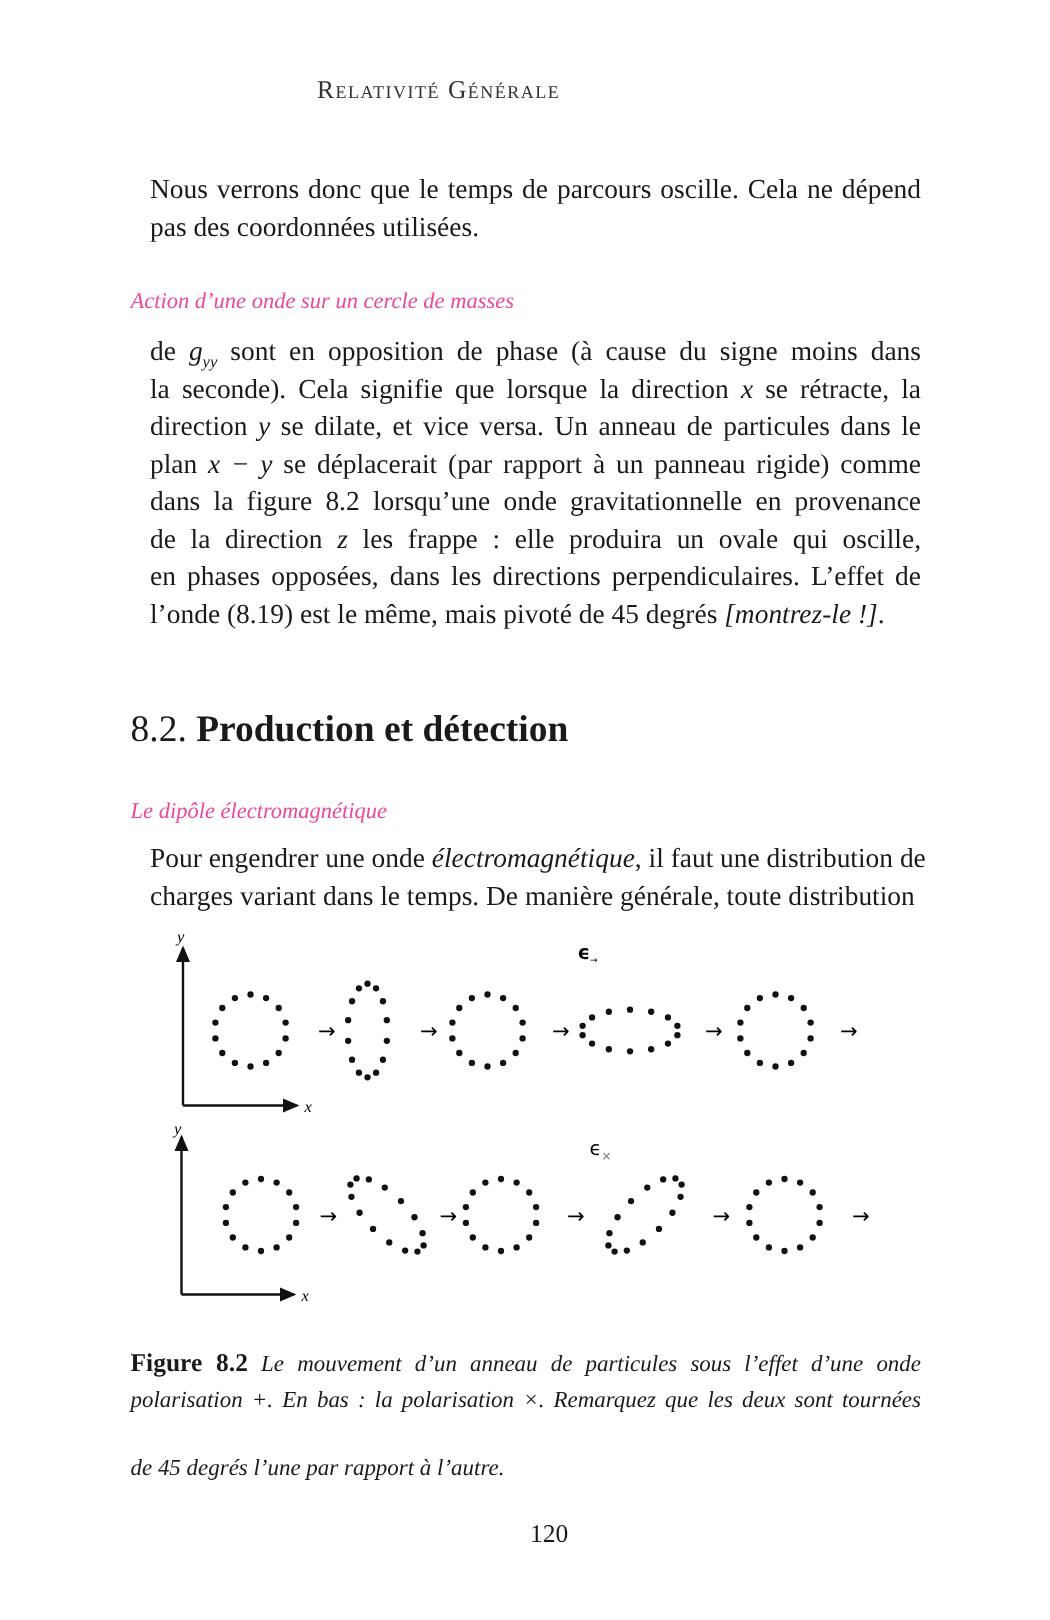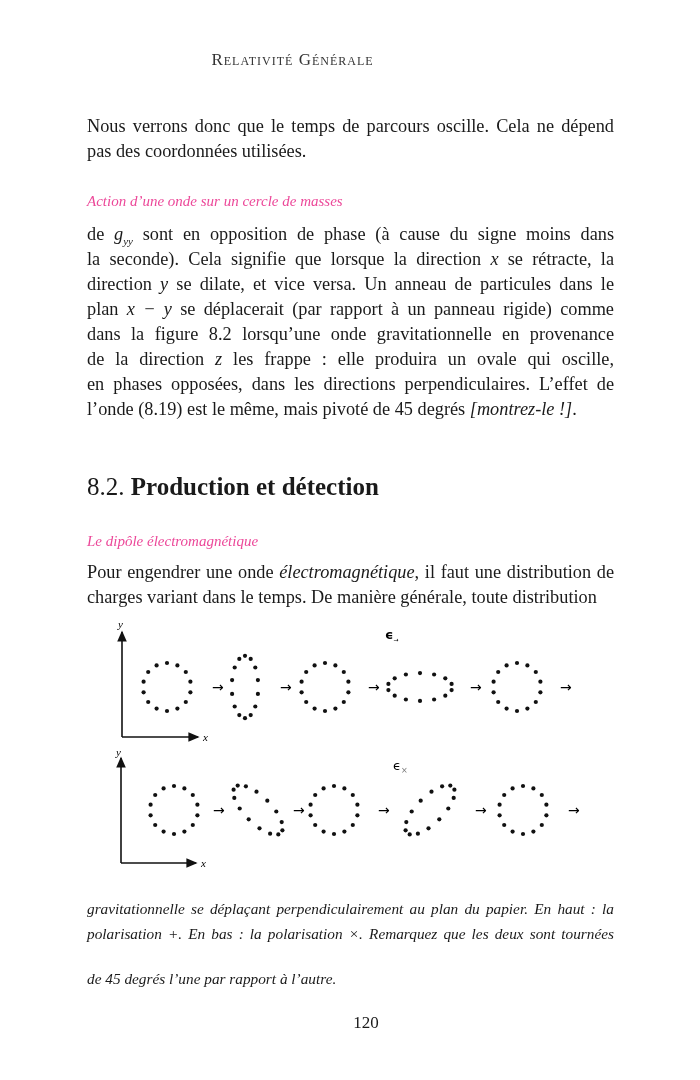--- a/index.html
+++ b/index.html
@@ -2,21 +2,21 @@
 <html><head>
 <meta charset="utf-8">
 <style>
   html, body { margin: 0; padding: 0; background: #ffffff; }
   body { width: 700px; height: 1080px; position: relative; overflow: hidden;
          font-family: "Liberation Serif", "DejaVu Serif", serif; color: #1a1a1a; }
   .running-head { position: absolute; top: 50px; left: 0; width: 585px; text-align: center;
          font-size: 17px; letter-spacing: 1px; font-variant: small-caps; color: #333; }
   .para { position: absolute; left: 87px; width: 527px; font-size: 18.3px; line-height: 25px;
           text-align: justify; }
-  .para .l { display: block; text-align: justify; text-align-last: justify; height: 25px; white-space: nowrap; }
+  .para .l { display: block; text-align: justify; text-align-last: justify; height: 25px; white-space: nowrap; margin-left: 13px; }
   .para .l.last { text-align-last: left; }
   .subhead { position: absolute; left: 87px; font-size: 15px; font-style: italic; color: #ec4899; }
   .section-title { position: absolute; left: 87px; top: 473px; font-size: 25px; font-weight: bold; }
   .section-title .num { font-weight: normal; }
   em { font-style: italic; }
   .figure { position: absolute; left: 0; top: 610px; width: 700px; height: 270px; }
   .caption { position: absolute; left: 87px; top: 896px; width: 527px; font-size: 15.3px; line-height: 25px; }
   .caption .l { display: block; text-align: justify; text-align-last: justify; height: 25px; white-space: nowrap; font-style: italic; }
   .caption .l.last { text-align-last: left; margin-top: 20px; }
   .caption .fig-label { font-style: normal; font-weight: bold; font-size: 17px; }
@@ -249,18 +249,18 @@
         <circle cx="523.0" cy="176.0" r="2.1" fill="#111"></circle>
         <circle cx="533.4" cy="178.4" r="2.1" fill="#111"></circle>
         <circle cx="541.8" cy="185.0" r="2.1" fill="#111"></circle>
         <circle cx="546.4" cy="194.7" r="2.1" fill="#111"></circle>
       </g>
       <text x="568" y="205" font-size="14" font-family="DejaVu Sans, sans-serif">→</text>
     </g>
 </svg>
 
 <div class="caption">
-  <span class="l">gravitationnelle se déplaçant perpendiculairement au plan du papier. En haut : la</span>
+  <span class="l"><span class="fig-label">Figure 8.2</span><span> Le mouvement d’un anneau de particules sous l’effet d’une onde</span></span>
   <span class="l">polarisation +. En bas : la polarisation ×. Remarquez que les deux sont tournées</span>
   <span class="l last">de 45 degrés l’une par rapport à l’autre.</span>
 </div>
 
 <div class="page-number">120</div>
 
 </body></html>

